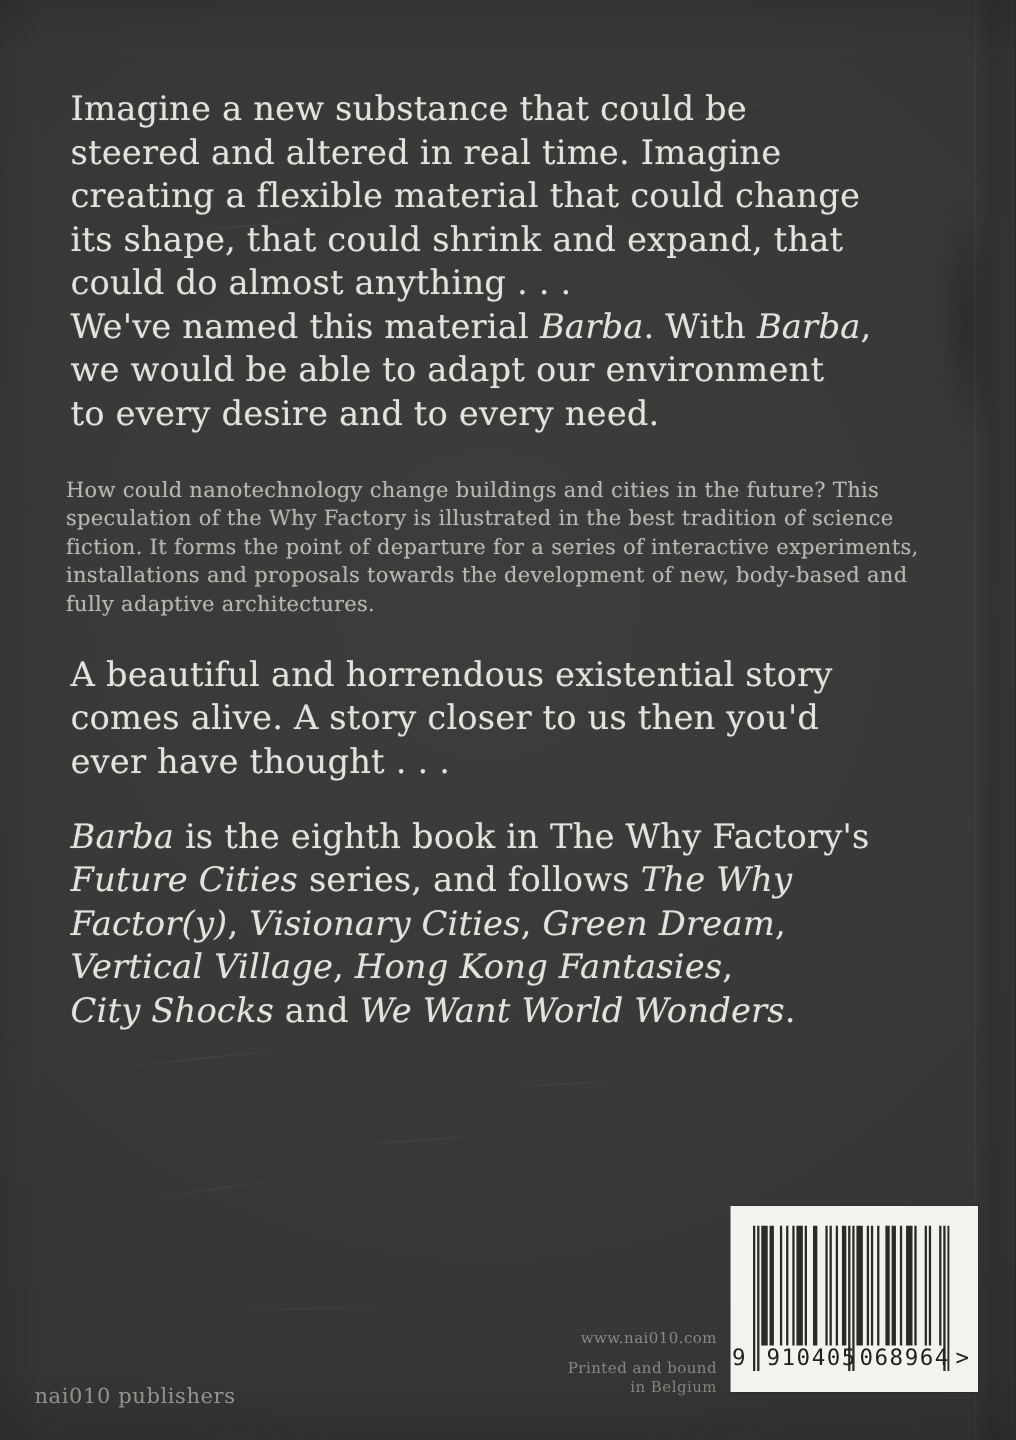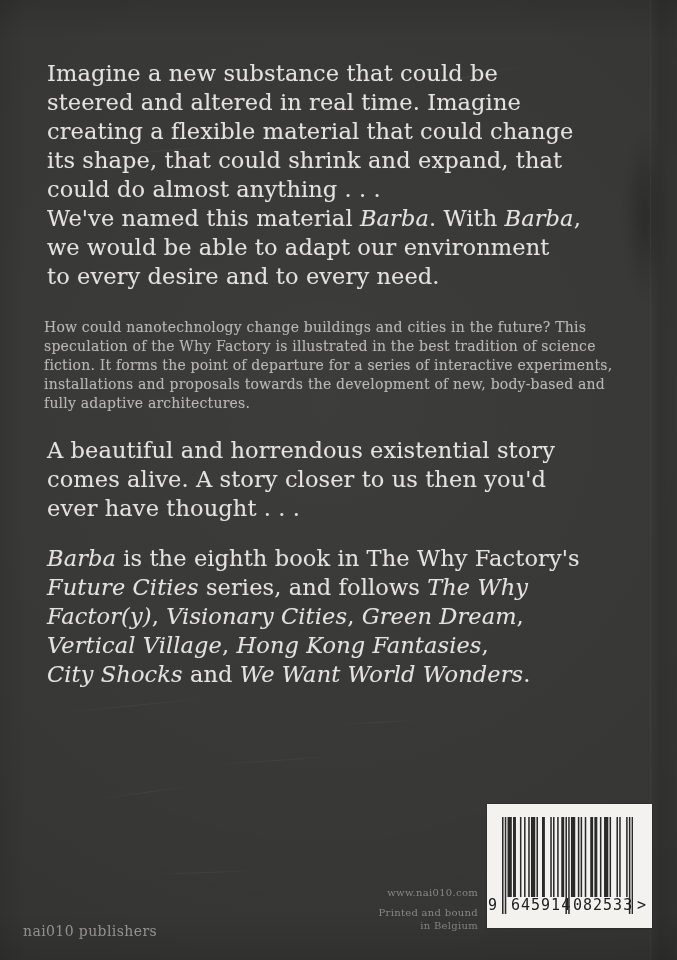--- a/index.html
+++ b/index.html
@@ -175,18 +175,18 @@
         <rect x="97.91" y="0" width="1.53" height="80" fill="#2a2a28"></rect>
         <rect x="102.04" y="0" width="4.29" height="80" fill="#2a2a28"></rect>
         <rect x="107.56" y="0" width="1.53" height="80" fill="#2a2a28"></rect>
         <rect x="114.45" y="0" width="1.53" height="80" fill="#2a2a28"></rect>
         <rect x="117.21" y="0" width="1.53" height="80" fill="#2a2a28"></rect>
         <rect x="124.11" y="0" width="1.53" height="80" fill="#2a2a28"></rect>
         <rect x="126.86" y="0" width="1.53" height="97" fill="#2a2a28"></rect>
         <rect x="129.62" y="0" width="1.53" height="97" fill="#2a2a28"></rect>
       </svg>
     <span class="bc-digit bc-d1">9</span>
-    <span class="bc-digit bc-d2">645914</span>
-    <span class="bc-digit bc-d3">082533</span>
+    <span class="bc-digit bc-d2">910405</span>
+    <span class="bc-digit bc-d3">068964</span>
     <span class="bc-digit bc-gt">&gt;</span>
   </div>
 
 </div>
 
 </body></html>

